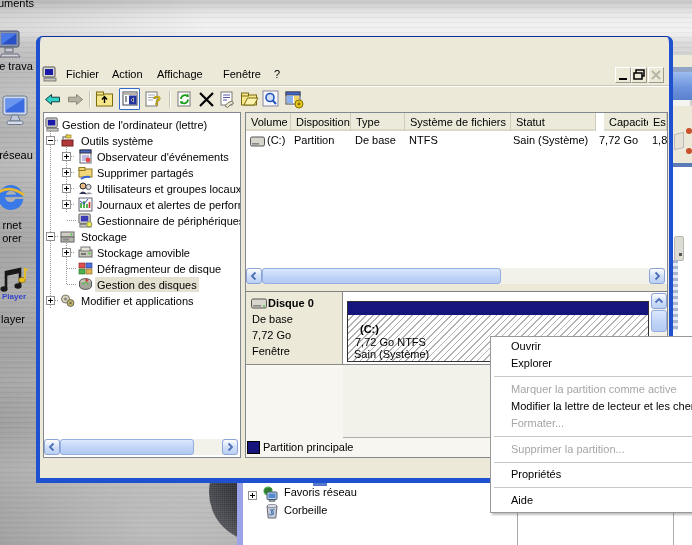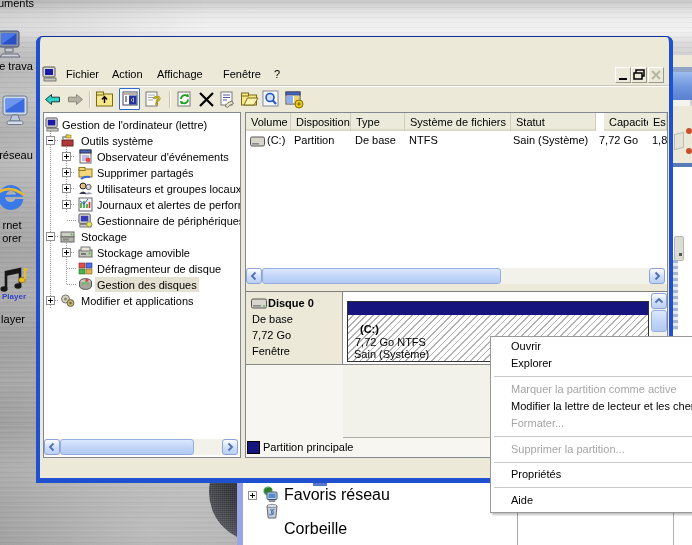--- a/index.html
+++ b/index.html
@@ -14,21 +14,21 @@
 
 .dlab{position:absolute;color:#000;font-size:11px;text-align:center;}
 
 #sphere{position:absolute;left:209px;top:442px;width:100px;height:100px;border-radius:50%;
  background:repeating-linear-gradient(90deg,rgba(255,255,255,.05) 0 1px,rgba(0,0,0,0) 1px 2px),
  repeating-linear-gradient(0deg,rgba(255,255,255,.05) 0 1px,rgba(0,0,0,.06) 1px 2px),
  radial-gradient(circle at 72% 22%,#222428 32%,#36383e 58%,#505258 80%,#74747c 94%,#a0a0a8 100%);}
 
 #bwin{position:absolute;left:237px;top:483px;width:280px;height:62px;background:#fff;
  border-left:6px solid;border-image:linear-gradient(90deg,#9aa4e6,#6f7ad4) 1;}
-#bwin .ti{position:absolute;font-size:16px;}
+#bwin .ti{position:absolute;font-size:11px;}
 
 #rstrip{position:absolute;left:673px;top:55px;width:19px;height:290px;}
 
 #win{position:absolute;left:36px;top:36px;width:637px;height:447px;
  border-radius:7px 7px 0 0;
  background:#ece9d8;
  box-shadow:0 0 0 1px #0d2f9e inset;}
 #win .frame{position:absolute;inset:0;border-radius:7px 7px 0 0;
  border-left:4px solid #1e50cf;border-right:4px solid #1e50cf;border-bottom:5px solid #1e50cf;box-sizing:border-box;}
 #title{position:absolute;left:0;top:0;width:100%;height:26px;border-radius:7px 7px 0 0;
@@ -120,21 +120,21 @@
     <rect x="5" y="6" width="10" height="7.5" rx="1" fill="#b8d4f0" stroke="#456"></rect>
     <rect x="6.5" y="7.5" width="7" height="4.5" fill="#5588cc"></rect>
     <rect x="7" y="14" width="6" height="1.6" fill="#aab" stroke="#556" stroke-width="0.5"></rect>
   </svg>
   <span class="ti" style="left:41px;top:3px">Favoris réseau</span>
   <svg class="abs" style="left:22px;top:20px" width="14" height="16" viewBox="0 0 14 16">
     <path d="M2 3 h10 l-1.2 12 h-7.6 Z" fill="#c8ccd4" stroke="#667"></path>
     <ellipse cx="7" cy="3" rx="5" ry="1.6" fill="#e0e4ea" stroke="#667" stroke-width="0.7"></ellipse>
     <path d="M5 7 a2.5 2.5 0 1 1-1 4 M8.5 11.5 a2.5 2.5 0 0 1 1-5" fill="none" stroke="#4a7ab8" stroke-width="1.1"></path>
   </svg>
-  <span class="ti" style="left:41px;top:37px">Corbeille</span>
+  <span class="ti" style="left:41px;top:21px">Corbeille</span>
 </div>
 <div id="rstrip">
   <div class="abs" style="left:0;top:0;width:19px;height:12px;background:#ece9d8"></div>
   <div class="abs" style="left:0;top:12px;width:19px;height:5px;background:#93a5c6"></div>
   <div class="abs" style="left:0;top:17px;width:19px;height:28px;background:linear-gradient(180deg,#9dbcee,#6d94dc 55%,#5a80cf)"></div>
   <div class="abs" style="left:0;top:45px;width:17px;height:6px;background:#f4f4ee"></div>
   <div class="abs" style="left:0;top:51px;width:19px;height:57px;background:#ece9d8"></div>
   <div class="abs" style="left:13px;top:73px;width:6px;height:6px;border-radius:50%;background:#c9502a"></div>
   <div class="abs" style="left:13px;top:93px;width:6px;height:6px;border-radius:50%;background:#c9502a"></div>
   <div class="abs" style="left:1px;top:78px;width:8px;height:14px;border:1px solid #bbb;background:#e6e3d6;transform:skewY(-15deg)"></div>

